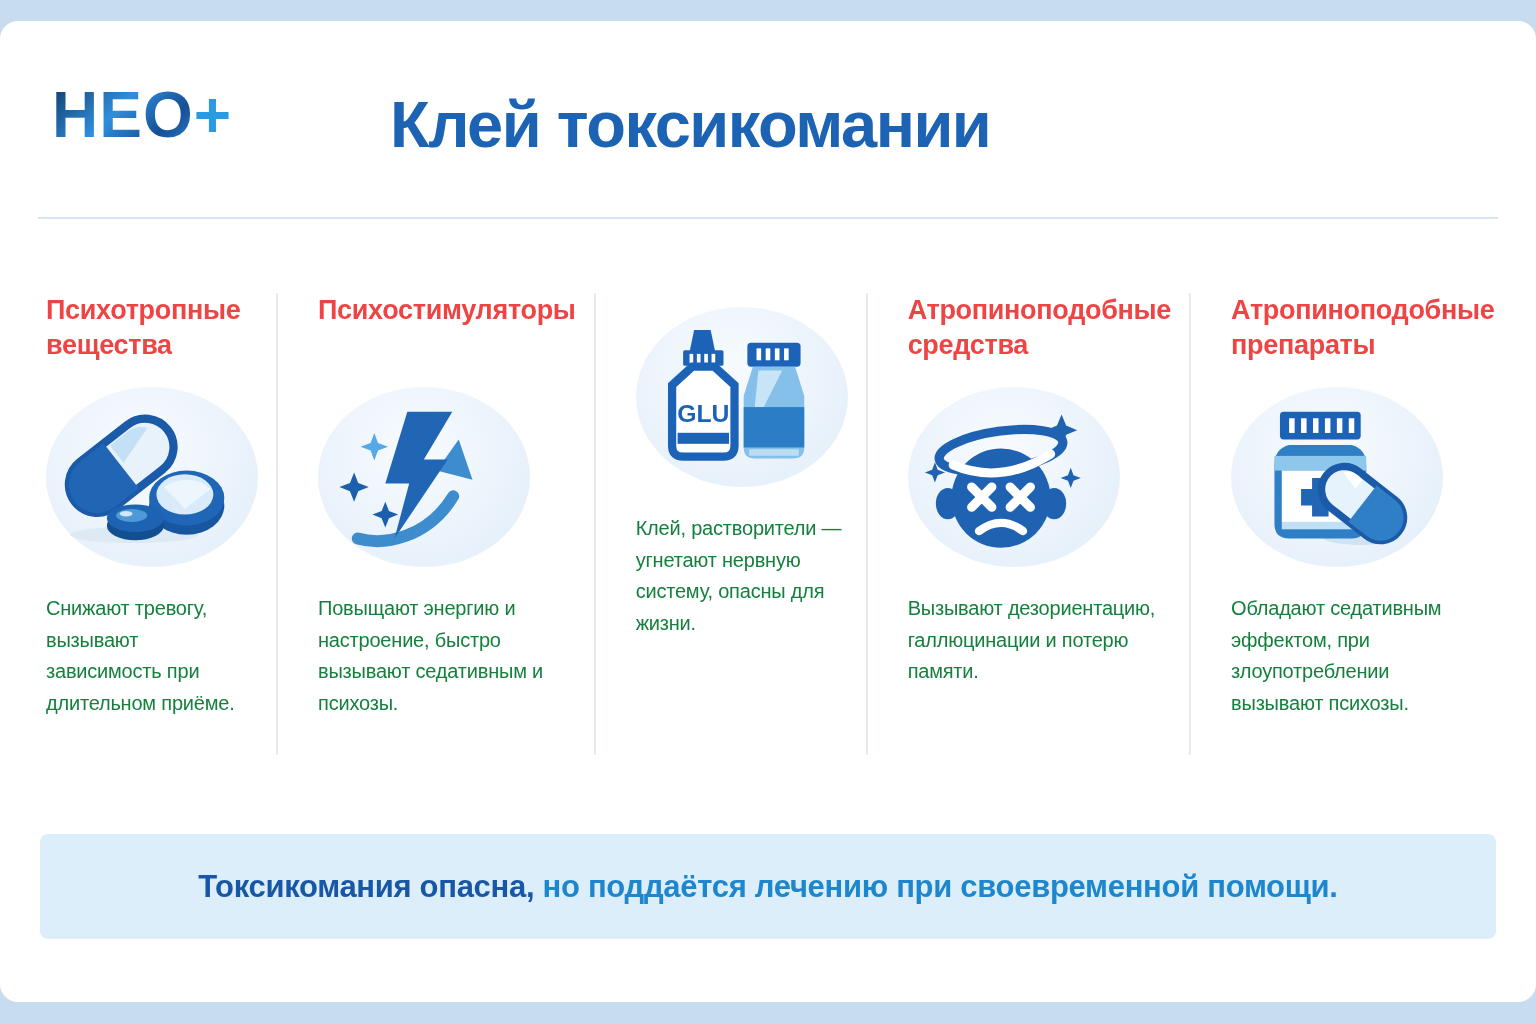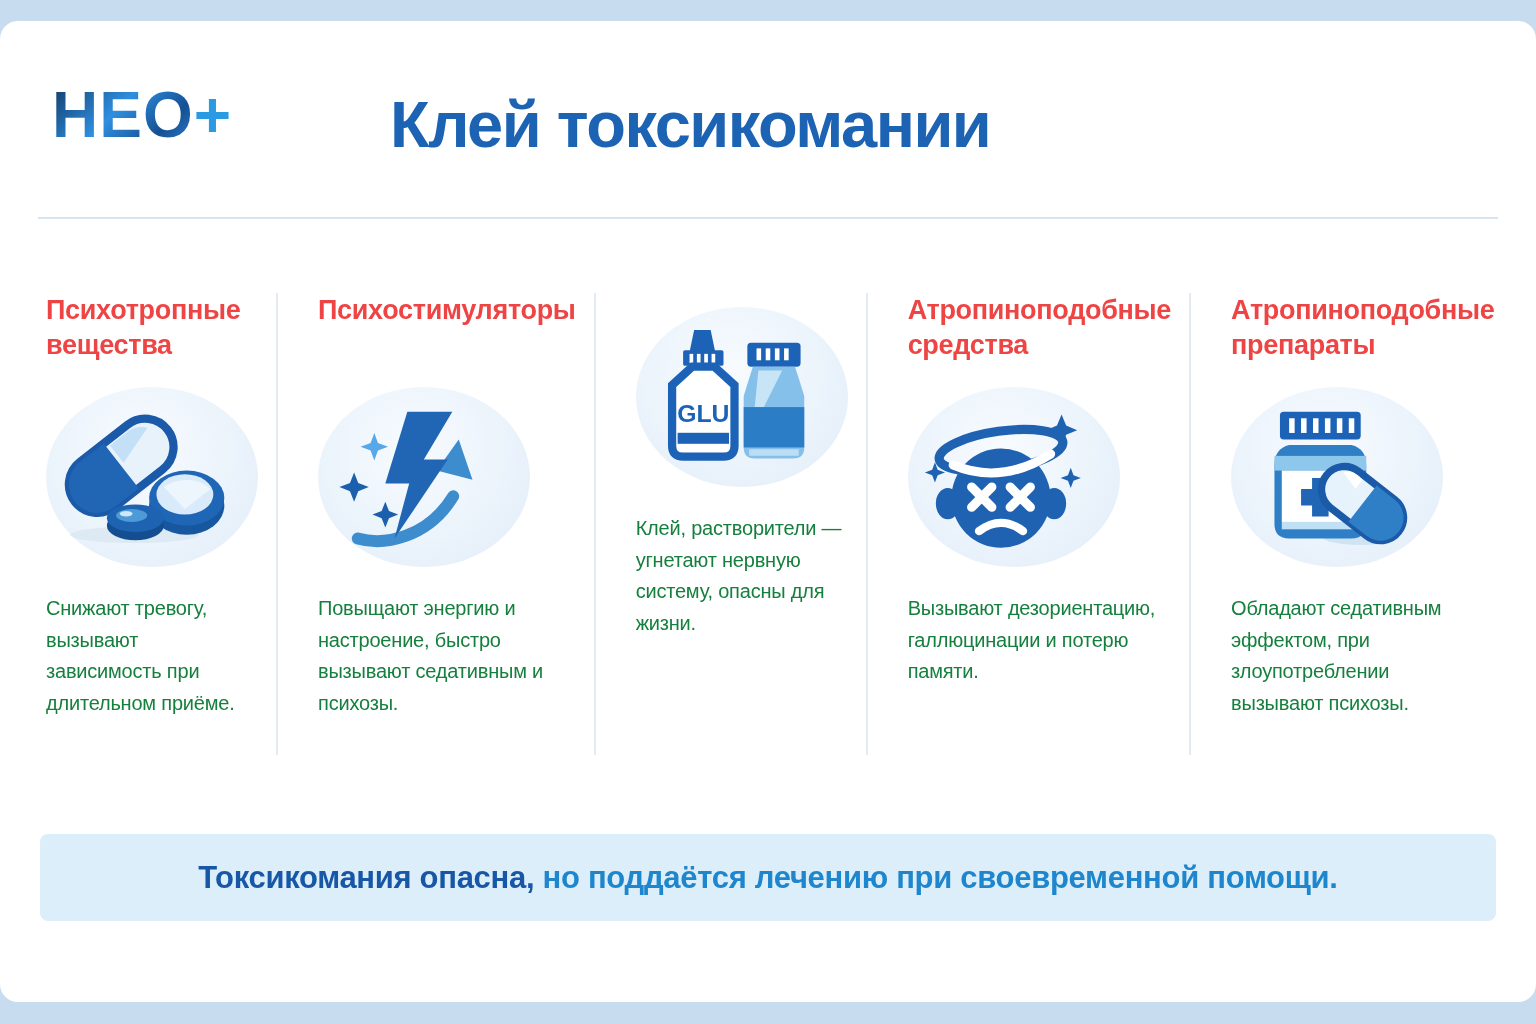--- a/index.html
+++ b/index.html
@@ -47,21 +47,21 @@
     background:radial-gradient(ellipse at 45% 35%, #f7fbfe 0%, #e9f2fb 65%, #e1edf8 100%);
     margin:14px 0 26px 0;
     display:flex; align-items:center; 
   }
   .column-desc {
     font-size:20px; color:#15803d; line-height:1.58; letter-spacing:-0.2px;
     max-width:250px;
   }
   
   .banner {
-    position:absolute; left:40px; top:813px; width:1456px; height:87px;
+    position:absolute; left:40px; top:813px; width:1456px; height:105px;
     background:#ddeefb; border-radius:8px;
     display:flex; align-items:center; justify-content:center;
     font-size:31px; font-weight:700; letter-spacing:-0.3px;
   }
   .banner .dark  { color:#1757a6; white-space:pre; }
   .banner .light { color:#1e86cc; white-space:pre;text-align:center; }
 </style>
 </head>
 <body>
 

